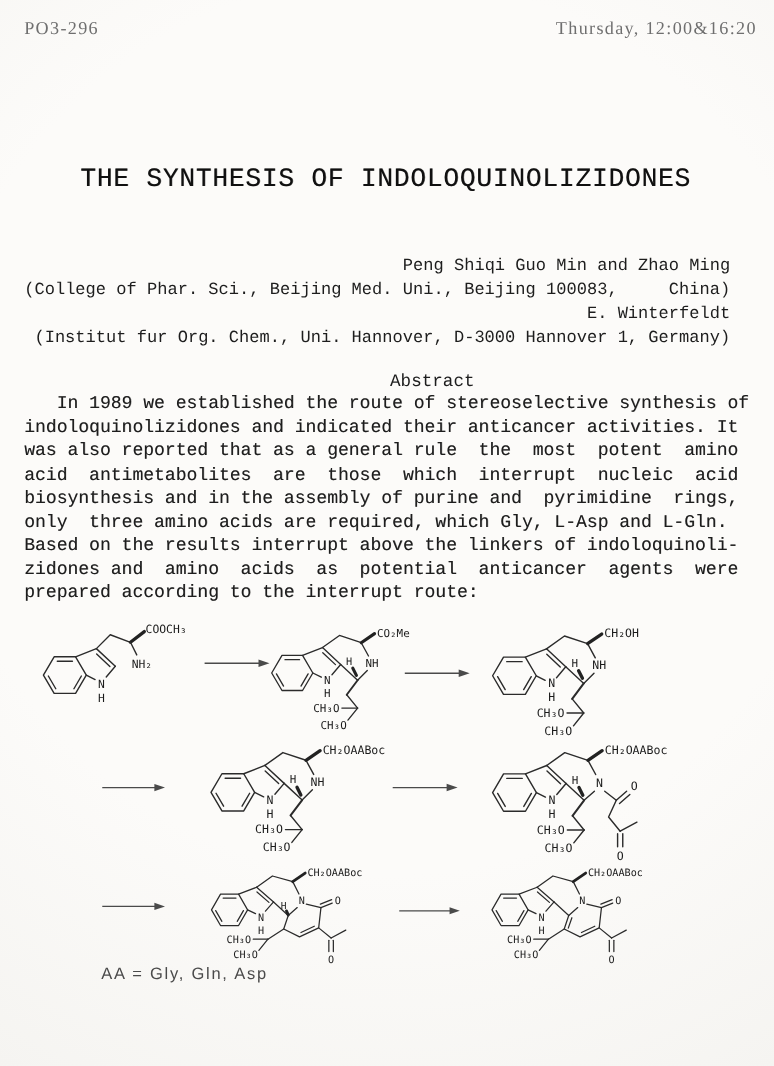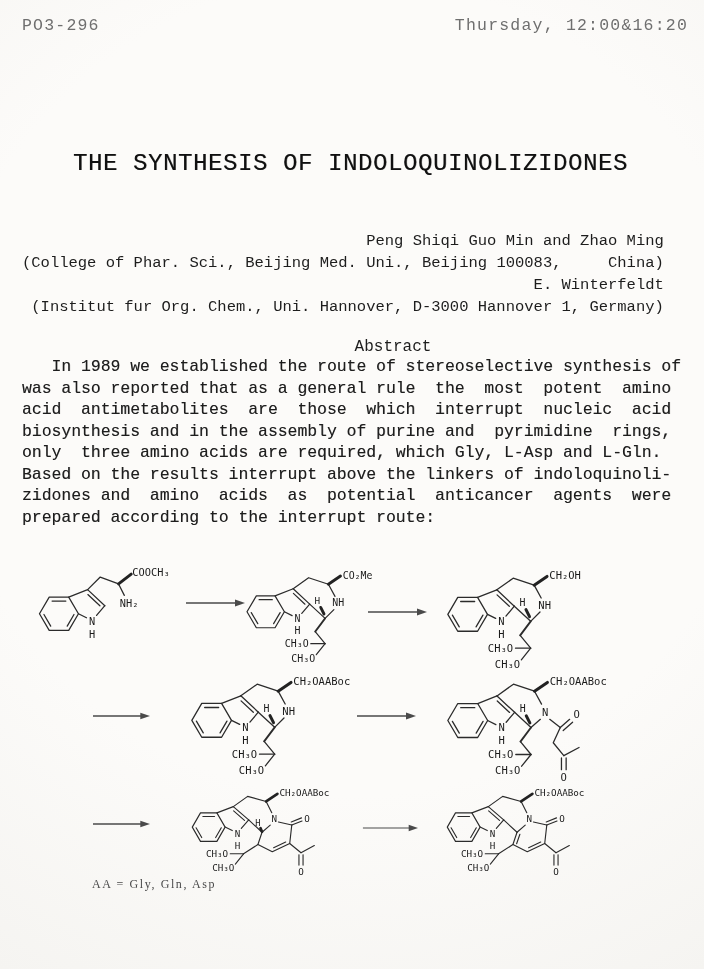--- a/index.html
+++ b/index.html
@@ -7,38 +7,38 @@
     position:relative;width:704px;height:969px;margin:0 auto;
     background:#fbfaf8;
     background-image:radial-gradient(circle at 50% 40%, #fcfbf9 60%, #f5f4f1 100%);
     overflow:hidden;
     font-family:"Liberation Mono","DejaVu Sans Mono",monospace;
     color:#1d1d1d;
   }
   .hdr{
     position:absolute;top:16px;left:22px;right:16px;
     display:flex;justify-content:space-between;
-    font-family:Liberation Mono, monospace;
+    font-family:Liberation Serif, serif;
     font-size:16.5px;color:#6f6f6f;letter-spacing:1.2px;
   }
   .title{
     position:absolute;top:150px;left:73px;
     font-size:24px;font-weight:normal;letter-spacing:0.6px;
     color:#101010;white-space:pre;
     text-shadow:0.4px 0 0 rgba(20,20,20,.5);
   }
   .authors{position:absolute;top:230px;left:22px;line-height:22px;font-size:15.5px;text-align:right;}
   .authors div{white-space:pre;}
   .abs-head{position:absolute;top:338px;left:0;width:704px;text-align:center;font-size:16px;margin-left:41px;}
   .abstract{position:absolute;top:356px;left:22px;line-height:21.5px;font-size:16.4px;}
   .abstract div{white-space:pre;text-shadow:0.3px 0 0 rgba(20,20,20,.45);}
   .note{
     position:absolute;top:877px;left:92px;
-    font-family:Liberation Serif, serif;
-    font-size:12px;color:#4a4a4a;letter-spacing:1.6px;
+    font-family:Liberation Sans, sans-serif;
+    font-size:15px;color:#4a4a4a;letter-spacing:1.6px;
   }
   .struct{position:absolute;}
   .arrow{position:absolute;}
   svg{overflow:visible;}
   .bond{stroke:#2b2b2b;stroke-width:1.1;fill:none;stroke-linecap:round;stroke-linejoin:round;}
   .bold-bond{stroke:#222;stroke-width:2.6;fill:none;stroke-linecap:round;}
   .semi{stroke:#2b2b2b;stroke-width:1.6;fill:none;stroke-linecap:round;}
   .atom{fill:#1b1b1b;font-family:"DejaVu Sans Mono","DejaVu Sans",monospace;font-size:9px;}
   .atom.small{font-size:8.5px;}
   .aline{stroke:#4a4a4a;stroke-width:1.3;fill:none;}
@@ -60,20 +60,21 @@
     <div>Peng Shiqi Guo Min and Zhao Ming</div>
     <div>(College of Phar. Sci., Beijing Med. Uni., Beijing 100083,     China)</div>
     <div>E. Winterfeldt</div>
     <div>(Institut fur Org. Chem., Uni. Hannover, D-3000 Hannover 1, Germany)</div>
   </div>
 
   <div class="abs-head">Abstract</div>
 
   <div class="abstract">
     <div>   In 1989 we established the route of stereoselective synthesis of</div>
+    <div>indoloquinolizidones and indicated their anticancer activities. It</div>
     <div>was also reported that as a general rule  the  most  potent  amino</div>
     <div>acid  antimetabolites  are  those  which  interrupt  nucleic  acid</div>
     <div>biosynthesis and in the assembly of purine and  pyrimidine  rings,</div>
     <div>only  three amino acids are required, which Gly, L-Asp and L-Gln.</div>
     <div>Based on the results interrupt above the linkers of indoloquinoli-</div>
     <div>zidones and  amino  acids  as  potential  anticancer  agents  were</div>
     <div>prepared according to the interrupt route:</div>
   </div>
 
   <svg class="struct" style="left:28px;top:562px" width="172" height="92" viewBox="0 0 150 80">

